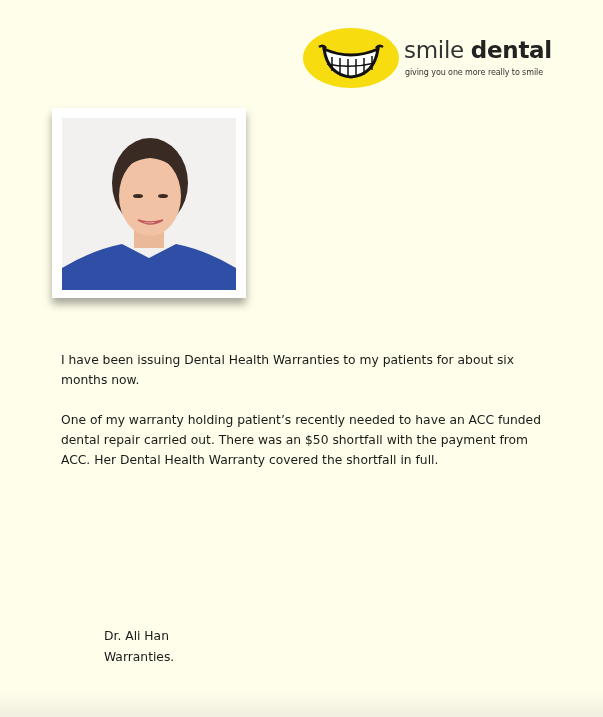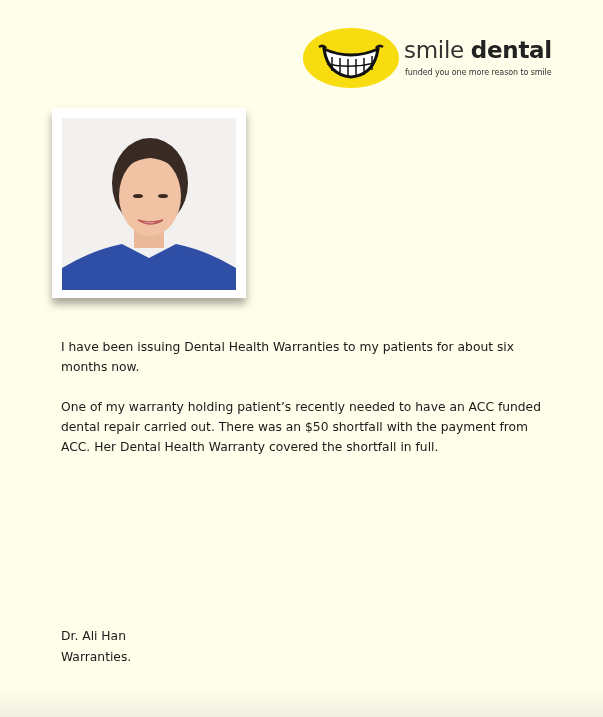--- a/index.html
+++ b/index.html
@@ -18,37 +18,37 @@
 
   .photo-frame {
     position: absolute; left: 52px; top: 108px; width: 194px; height: 190px;
     background: #fff; box-shadow: 0 6px 8px rgba(0,0,0,0.35);
   }
   .photo {
     position: absolute; left: 10px; top: 10px; width: 174px; height: 172px;
     background: #f4f3f2; overflow: hidden;
   }
 
-  .body-text { position: absolute; left: 61px; top: 337px; width: 500px; font-size: 12.3px; line-height: 20px; }
+  .body-text { position: absolute; left: 61px; top: 350px; width: 500px; font-size: 12.3px; line-height: 20px; }
   .body-text p { margin: 0 0 20px 0; }
   .sig { position: absolute; left: 61px; top: 626px; font-size: 12.3px; line-height: 21px; }
-  .sig div { white-space: nowrap; }
+  .sig div { white-space: nowrap; margin-left: 43px; }
 </style>
 </head>
 <body>
 
 <div class="logo">
   <svg class="logo-oval" viewBox="0 0 98 62" width="98" height="62">
     <ellipse cx="49" cy="31" rx="48" ry="30" fill="#f7dc10"></ellipse>
     <path d="M22 22 Q49 34 76 22 Q72 48 49 50 Q26 48 22 22 Z" fill="#fff" stroke="#111" stroke-width="3"></path>
     <path d="M30 30 L30 44 M38 31 L38 48 M46 32 L46 49 M54 32 L54 49 M62 31 L62 48 M70 29 L70 43 M25 37 Q49 42 73 36" stroke="#111" stroke-width="1.5" fill="none"></path>
     <path d="M17 20 Q21 17 24 21 M74 21 Q77 17 81 20" stroke="#111" stroke-width="2.5" fill="none"></path>
   </svg>
   <div class="logo-name"><span>smile </span><b>dental</b></div>
-  <div class="logo-tag">funded you one more reason to smile</div>
+  <div class="logo-tag">giving you one more really to smile</div>
 </div>
 
 <div class="photo-frame">
   <div class="photo">
     <svg viewBox="0 0 174 172" width="174" height="172">
       <rect width="174" height="172" fill="#f2f1f0"></rect>
       <path d="M0 172 L0 150 Q30 132 60 126 L87 140 L114 126 Q144 132 174 150 L174 172 Z" fill="#2f4ea6"></path>
       <ellipse cx="88" cy="65" rx="38" ry="45" fill="#3a2a24"></ellipse>
       <rect x="72" y="100" width="30" height="30" fill="#eab99a"></rect>
       <ellipse cx="88" cy="78" rx="31" ry="40" fill="#f1c3a4"></ellipse>

